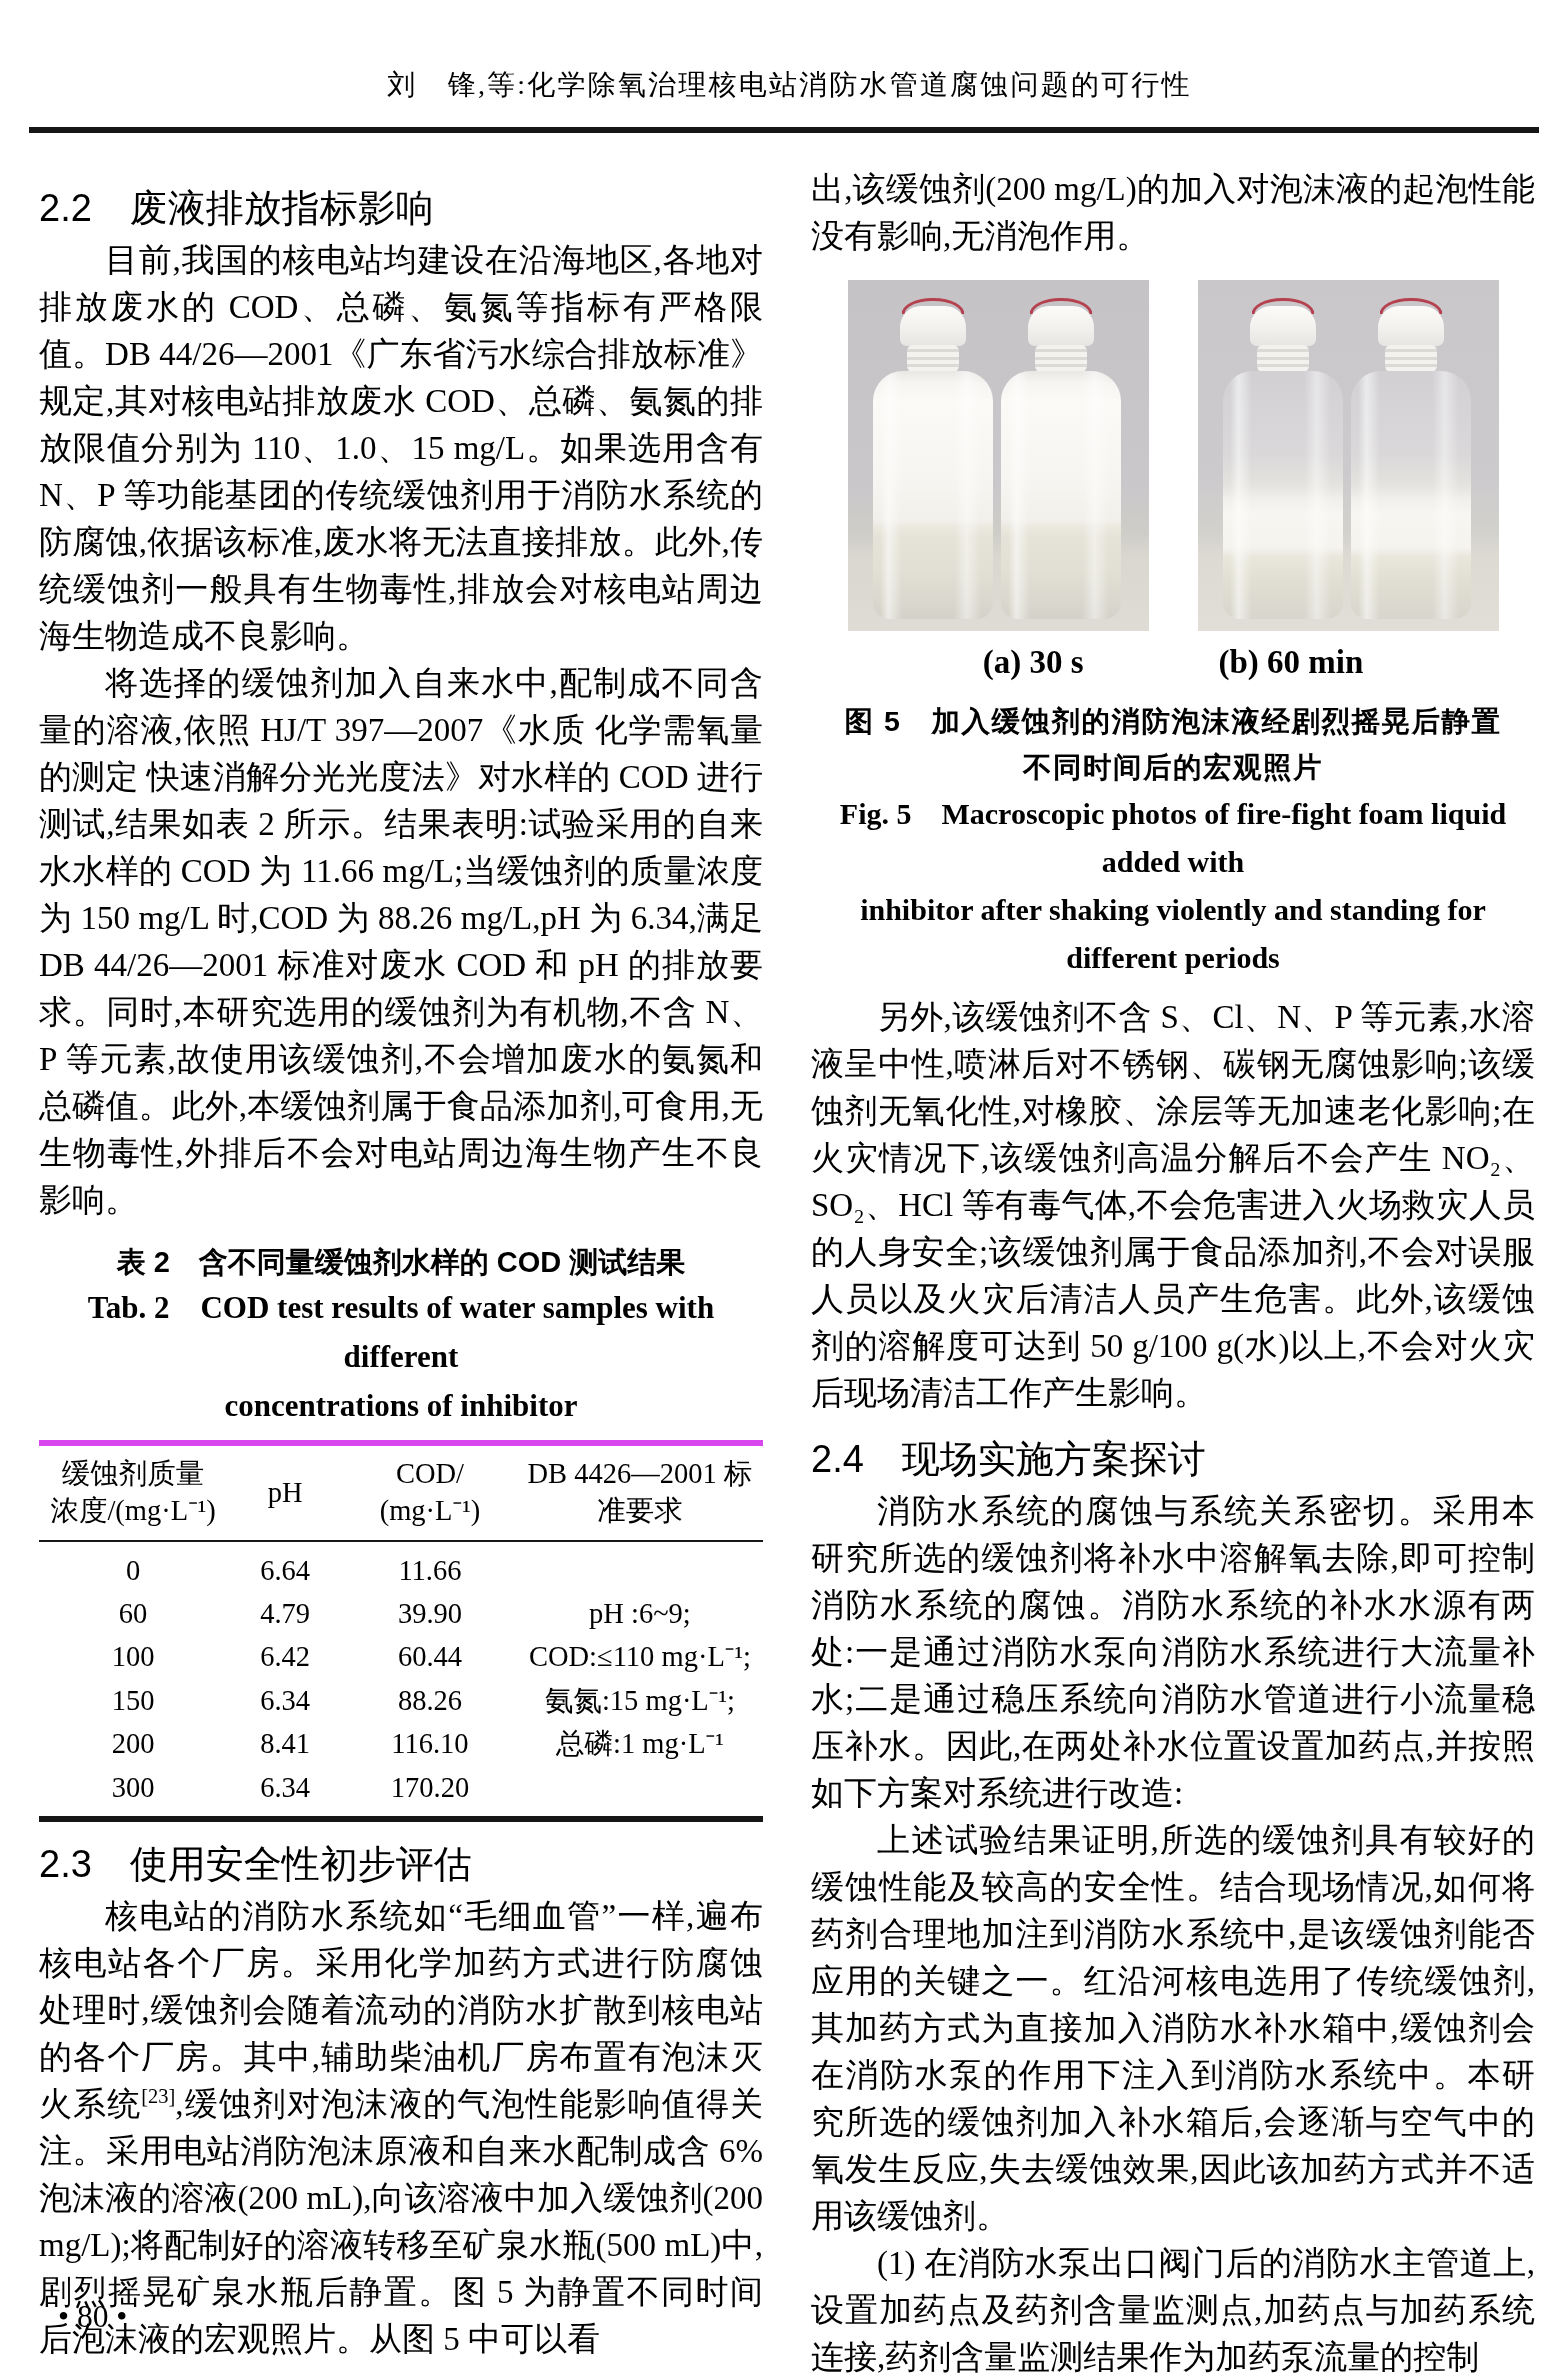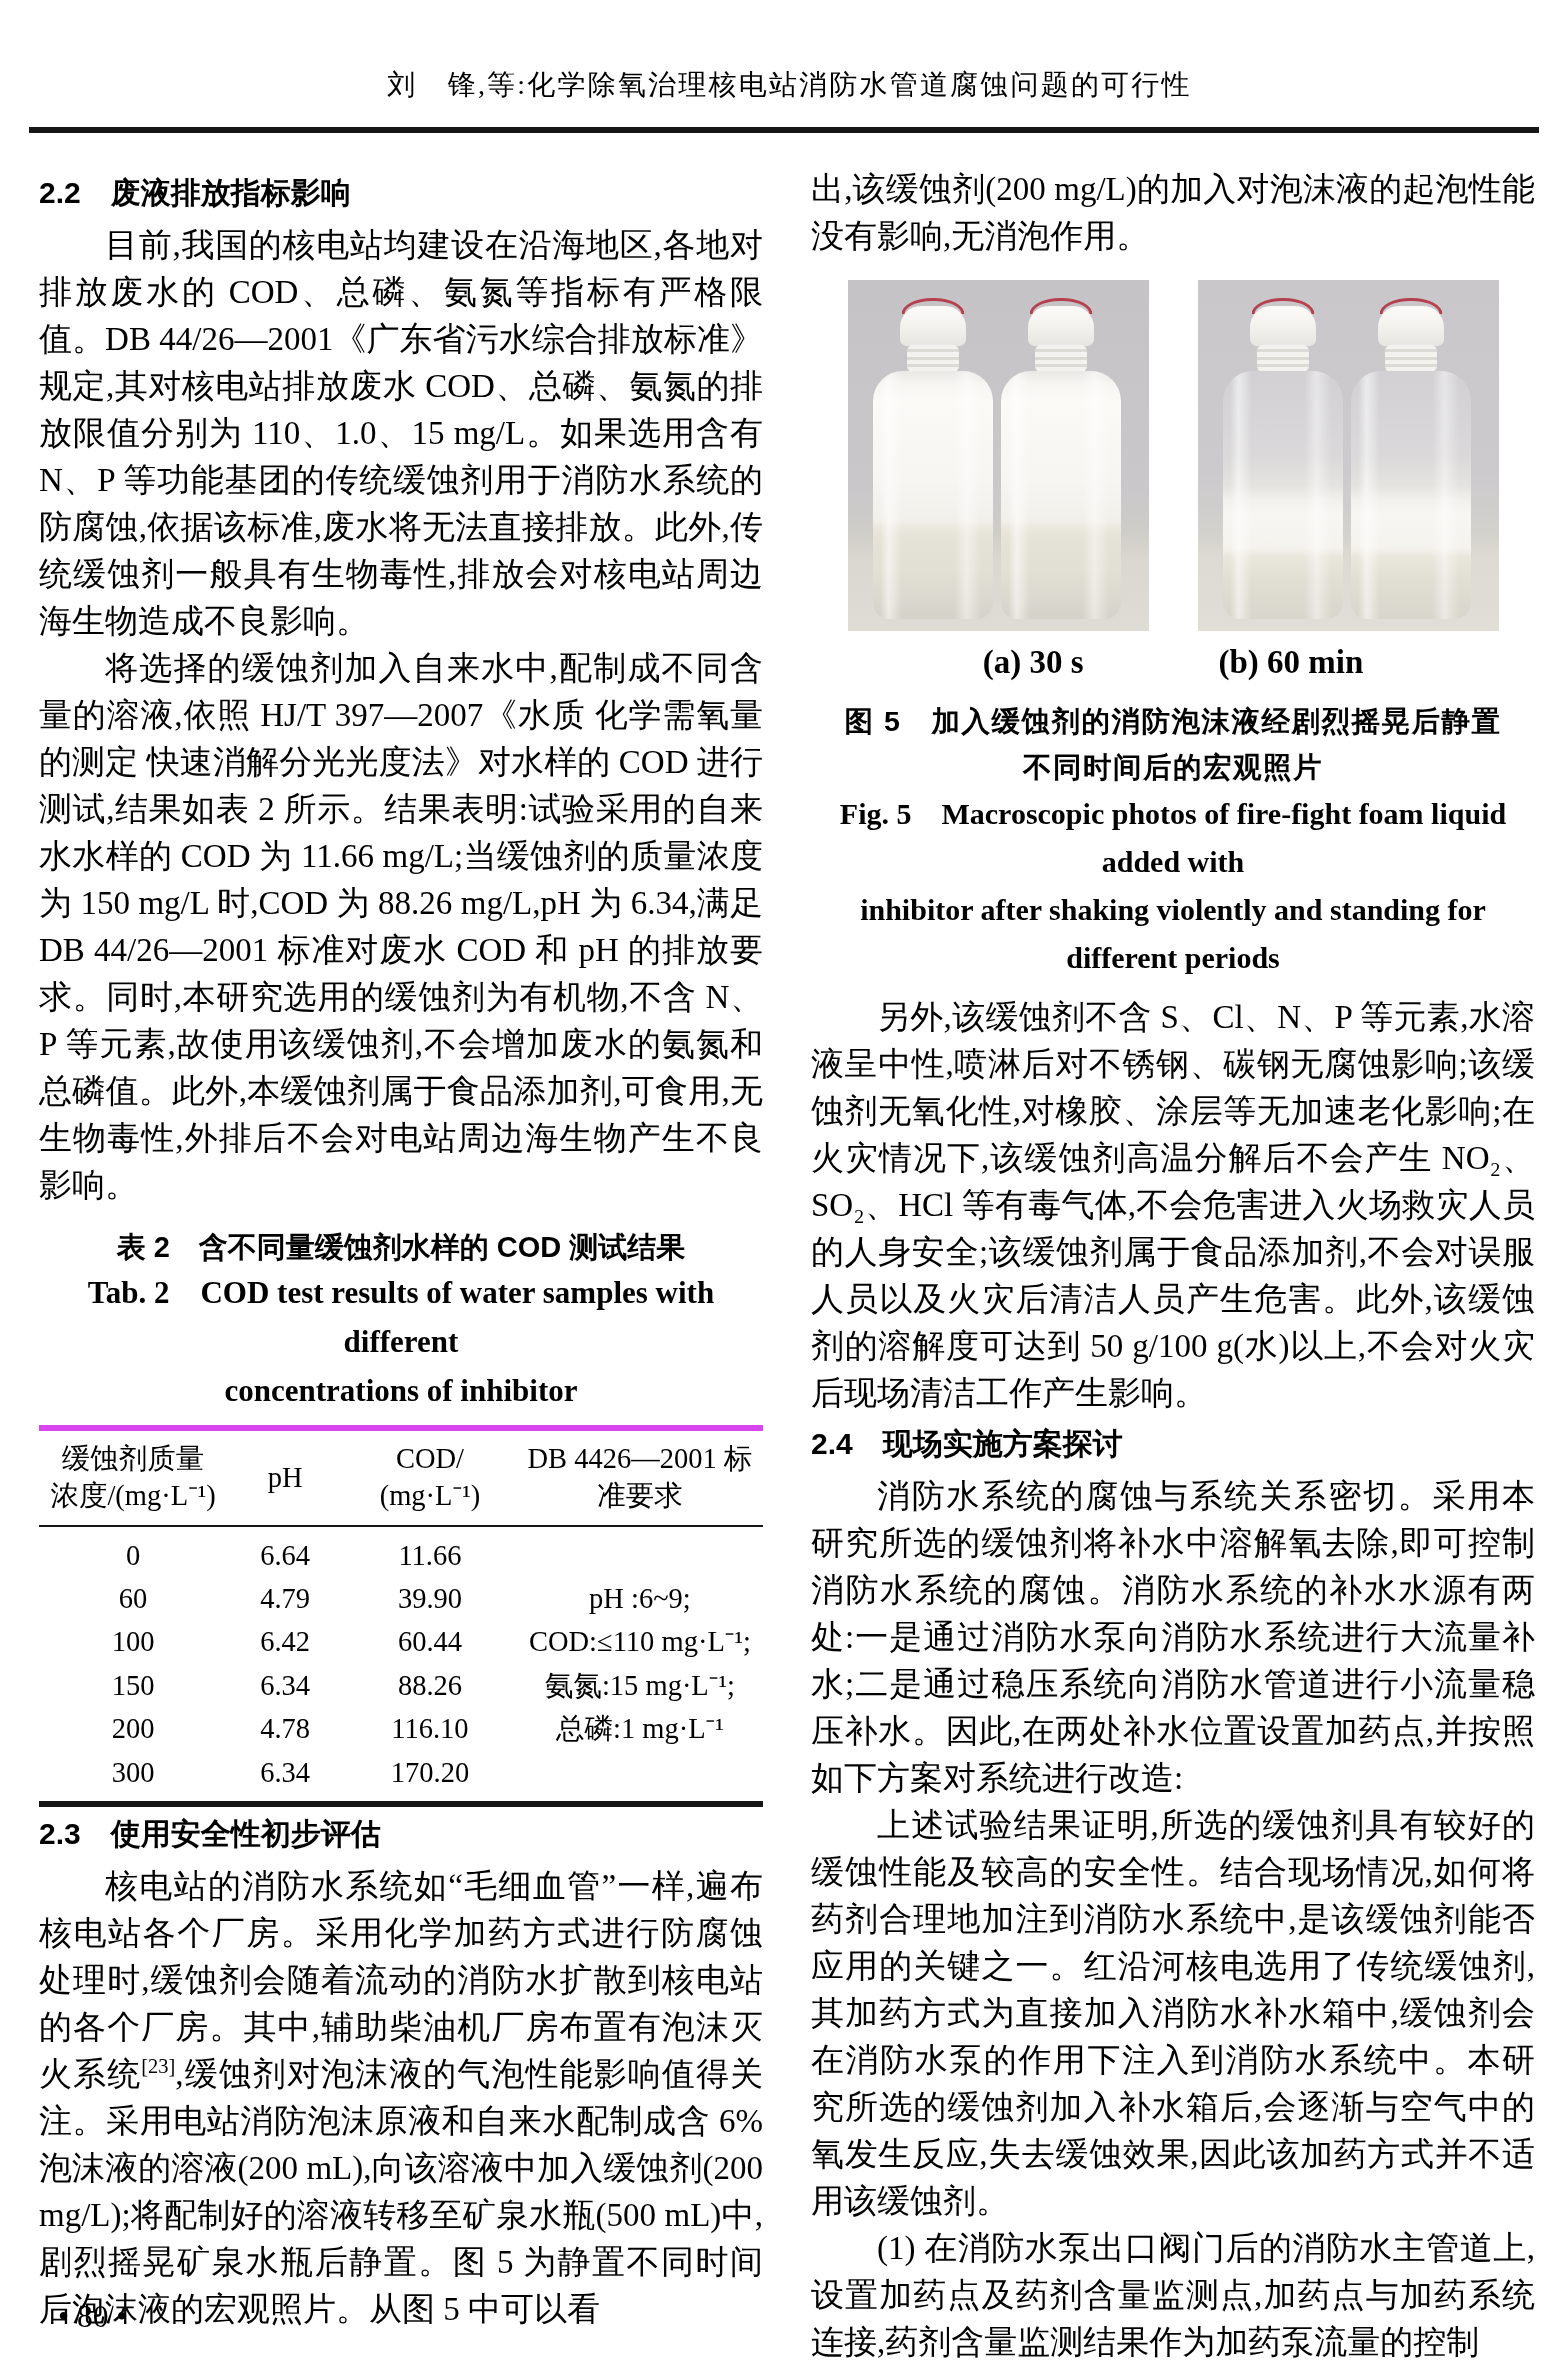--- a/index.html
+++ b/index.html
@@ -30,25 +30,25 @@
   }
   .col{width:724px;}
   p.body{
     margin:0;
     font-size:33px;
     line-height:47px;
     text-align:justify;
   }
   p.indent{text-indent:2em;}
   h2.sec{
-    margin:4px 0 6px 0;
+    margin:19px 0 6px 0;
     font-family:"Liberation Sans", sans-serif;
-    font-size:30px;
+    font-size:38px;
     line-height:46px;
-    font-weight:bold;
+    font-weight:normal;
   }
   .sup{vertical-align:super;font-size:0.62em;line-height:0;}
   
   .tbl-cap-zh{
     margin-top:16.5px;
     text-align:center;
     font-family:"Liberation Sans", sans-serif;
     font-weight:bold;
     font-size:29px;line-height:42px;
   }
@@ -210,21 +210,21 @@
             <td>COD:≤110 mg·L⁻¹;</td>
           </tr>
           <tr>
             <td>150</td>
             <td>6.34</td>
             <td>88.26</td>
             <td>氨氮:15 mg·L⁻¹;</td>
           </tr>
           <tr>
             <td>200</td>
-            <td>4.78</td>
+            <td>8.41</td>
             <td>116.10</td>
             <td>总磷:1 mg·L⁻¹</td>
           </tr>
           <tr>
             <td>300</td>
             <td>6.34</td>
             <td>170.20</td>
             <td></td>
           </tr>
         </tbody>

